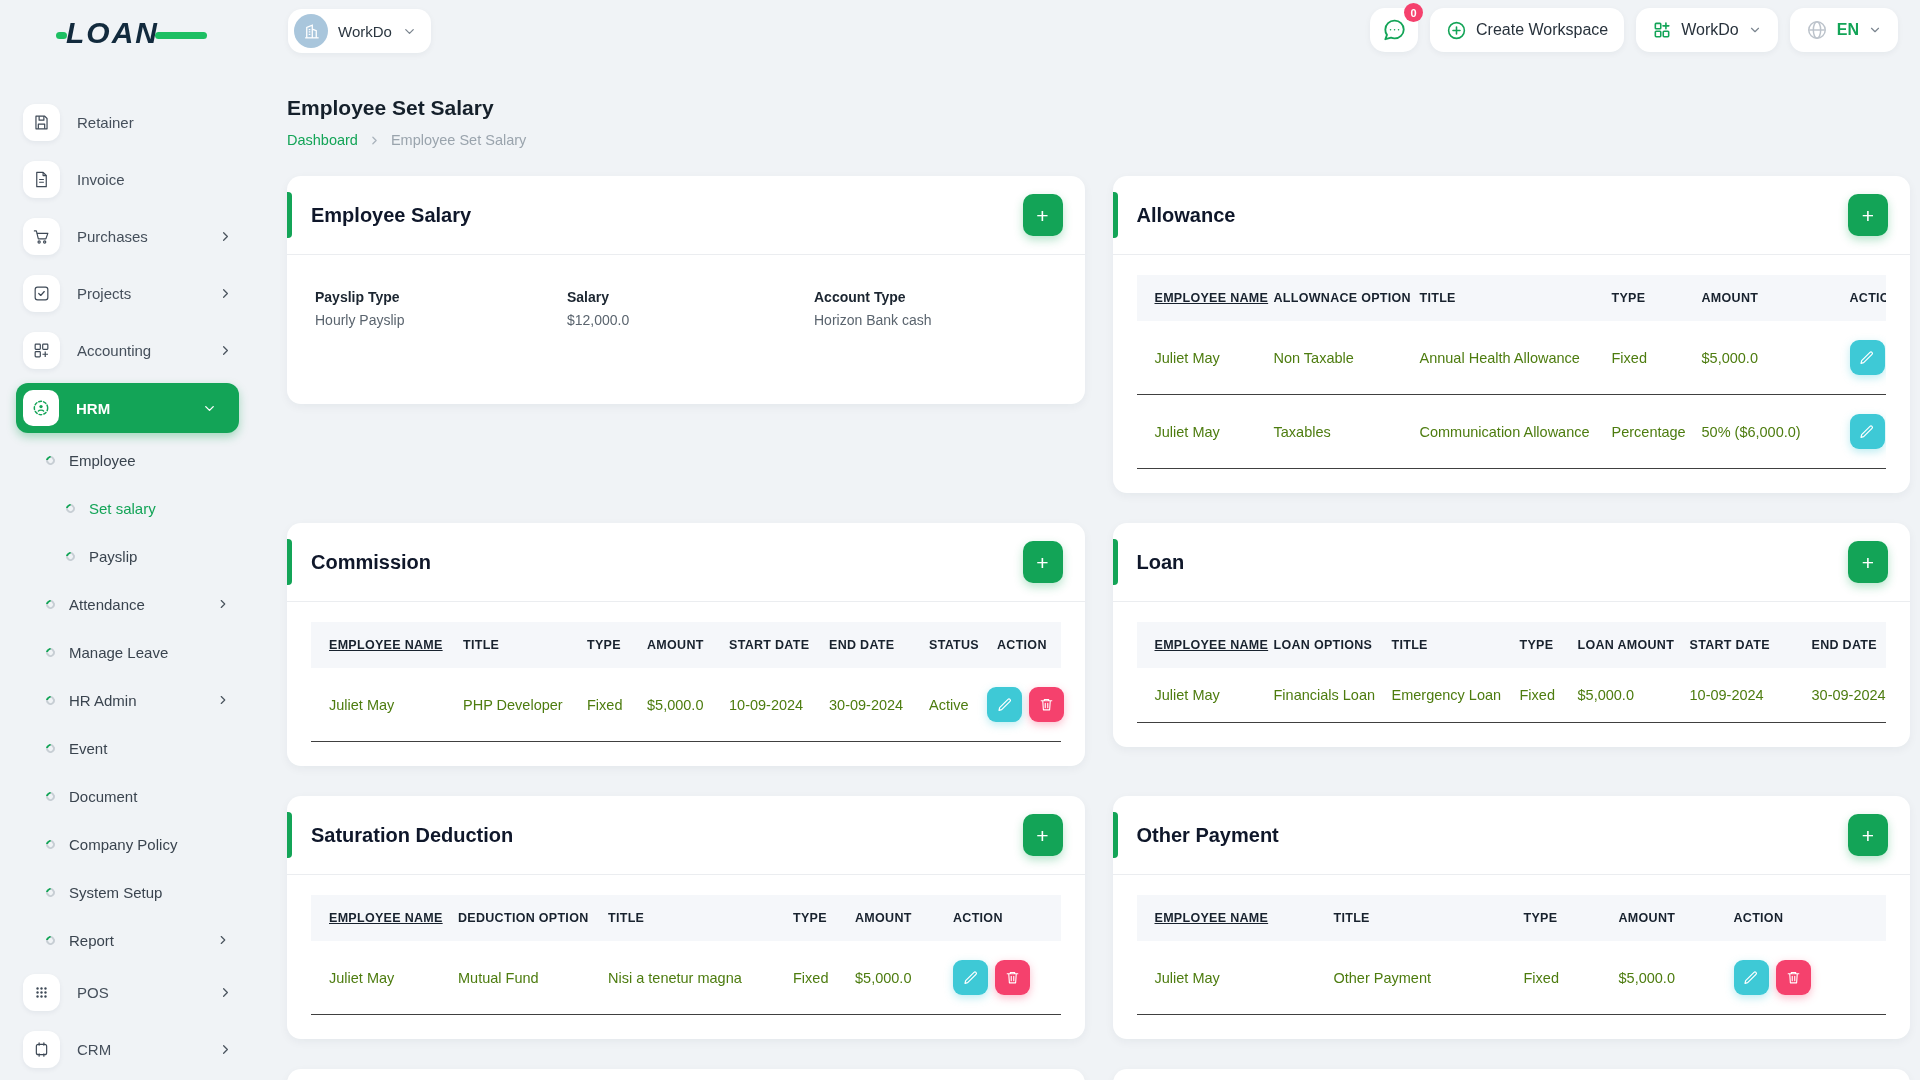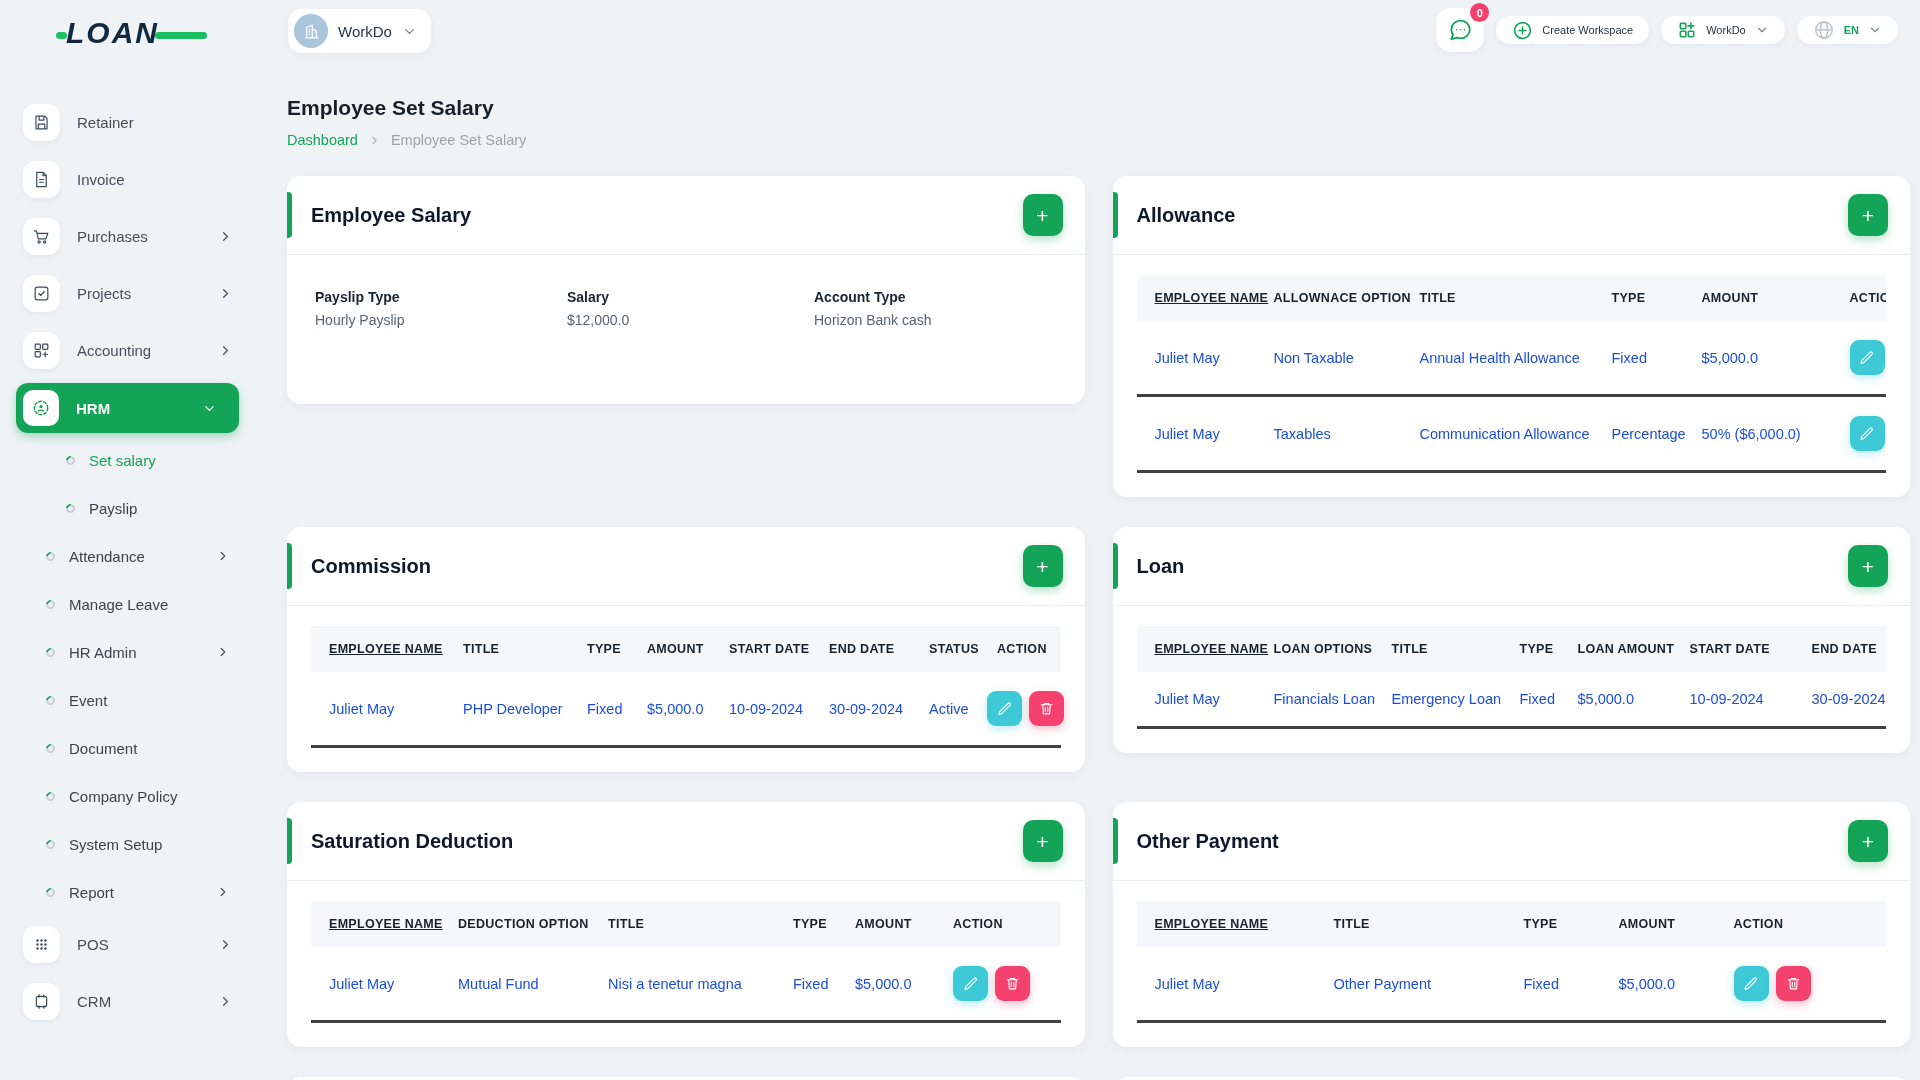--- a/index.html
+++ b/index.html
@@ -34,22 +34,22 @@
   .ws-pill{position:absolute;left:288px;top:9px;height:44px;background:#fff;border-radius:14px;
     display:flex;align-items:center;gap:10px;padding:0 14px 0 6px;box-shadow:0 2px 6px rgba(20,40,60,.05);cursor:pointer;}
   .ws-avatar{width:34px;height:34px;border-radius:50%;background:#a9c6dc;display:flex;align-items:center;justify-content:center;}
   .ws-name{font-size:15px;color:#2b3640;font-weight:500;}
   .chev{color:#7b858f;display:flex;}
   .topbar-right{position:absolute;right:22px;top:8px;display:flex;gap:12px;align-items:center;}
   .icon-btn{position:relative;width:48px;height:44px;background:#fff;border:none;border-radius:15px;
     display:flex;align-items:center;justify-content:center;box-shadow:0 2px 6px rgba(20,40,60,.05);cursor:pointer;}
   .badge{position:absolute;top:-5px;right:-5px;min-width:19px;height:19px;border-radius:10px;background:var(--pink);
     color:#fff;font-size:11px;font-weight:700;display:flex;align-items:center;justify-content:center;padding:0 4px;}
-  .pill-btn{height:28px;background:#fff;border:none;border-radius:14px;display:flex;align-items:center;gap:9px;
-    padding:0 16px;font-family:inherit;font-size:11px;color:#28323c;font-weight:500;
+  .pill-btn{height:44px;background:#fff;border:none;border-radius:14px;display:flex;align-items:center;gap:9px;
+    padding:0 16px;font-family:inherit;font-size:16px;color:#28323c;font-weight:500;
     box-shadow:0 2px 6px rgba(20,40,60,.05);cursor:pointer;}
   .lang{color:var(--green);font-weight:700;}
   
   .sidebar{position:absolute;top:74px;left:0;width:263px;bottom:0;padding-top:20px;overflow:hidden;}
   .side-item{height:57px;display:flex;align-items:center;padding-left:23px;position:relative;cursor:pointer;}
   .side-icon-box{width:37px;height:37px;background:#fff;border-radius:12px;display:flex;align-items:center;
     justify-content:center;box-shadow:0 2px 5px rgba(20,40,60,.06);flex:none;}
   .side-label{margin-left:17px;font-size:15px;color:var(--side-ink);font-weight:500;}
   .side-chev{position:absolute;right:30px;color:#4a545e;display:flex;}
   .side-item.active{background:var(--green);border-radius:12px;height:50px;margin:4px 24px 3px 16px;padding-left:7px;
@@ -88,21 +88,21 @@
   .f-value{margin-top:7px;font-size:14px;color:var(--muted);}
   
   .table-wrap{width:100%;}
   .table-wrap.clip{overflow:hidden;}
   table{border-collapse:collapse;}
   table.full{width:100%;table-layout:fixed;}
   table.fixed{table-layout:fixed;}
   th{background:var(--th-bg);font-size:12.5px;font-weight:700;letter-spacing:.3px;color:#18222e;
     text-align:left;padding:16px 12px;white-space:nowrap;}
   th:first-child{padding-left:18px;text-decoration:underline;}
-  td{font-size:14.5px;color:#1d4ed8;padding:19px 12px;border-bottom:3px solid #404040;white-space:nowrap;}
+  td{font-size:14.5px;color:#4d7c0f;padding:19px 12px;border-bottom:1px solid #404040;white-space:nowrap;}
   td:first-child{padding-left:18px;}
   .actions{display:flex;gap:7px;}
   .act-btn{width:35px;height:35px;border:none;border-radius:9px;display:flex;align-items:center;justify-content:center;
     cursor:pointer;flex:none;}
   .act-edit{background:var(--teal);box-shadow:0 3px 8px rgba(62,201,214,.35);}
   .act-del{background:var(--pink);box-shadow:0 3px 8px rgba(245,65,109,.35);}
 </style>
 </head>
 <body>
 
@@ -261,20 +261,24 @@
       </svg>
     </span>
     <span class="side-label">HRM</span>
     <span class="side-chev">
       <svg width="15" height="15" viewBox="0 0 24 24" fill="none" stroke="currentColor" stroke-width="2.2" stroke-linecap="round" stroke-linejoin="round">
           <polyline points="6 9 12 15 18 9"></polyline>
         </svg>
     </span>
   </div>
 
+  <div class="sub-item">
+    <span class="bullet"></span>
+    <span class="sub-label">Employee</span>
+  </div>
 
 
   <div class="sub-item nested active-sub">
     <span class="bullet"></span>
     <span class="sub-label">Set salary</span>
   </div>
 
   <div class="sub-item nested">
     <span class="bullet"></span>
     <span class="sub-label">Payslip</span>

